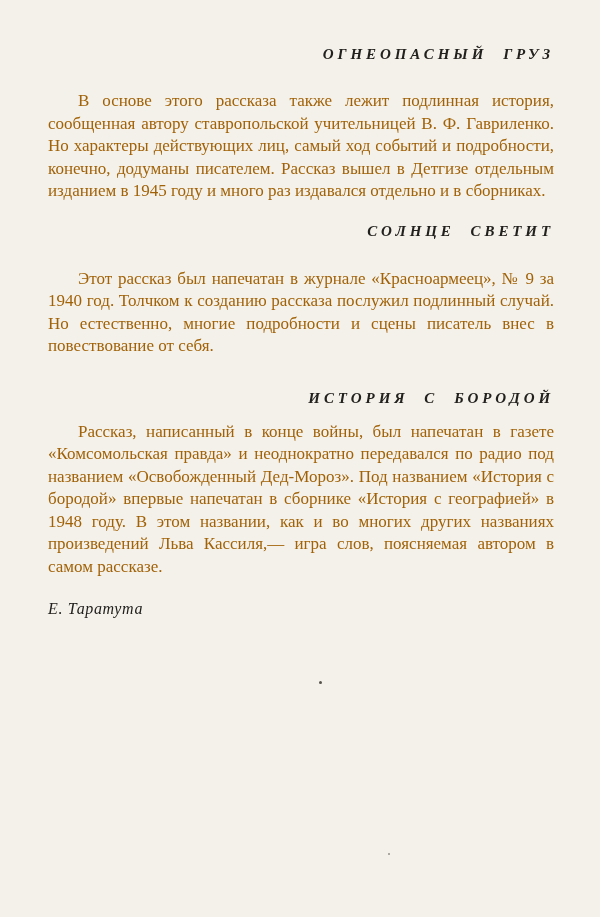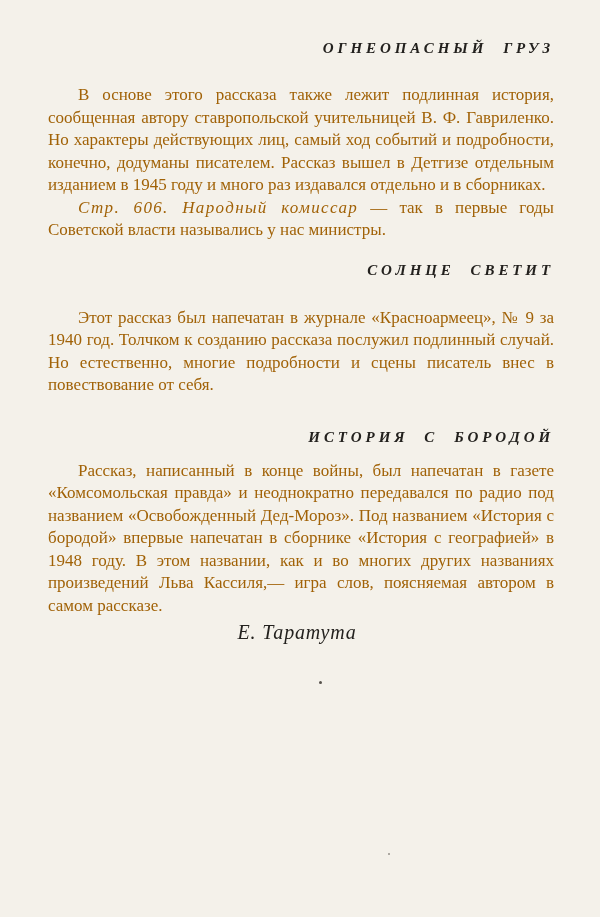--- a/index.html
+++ b/index.html
@@ -28,53 +28,52 @@
     color:#23211e;
   }
   .body-para{
     margin:0;
     font-size:17px;
     line-height:22.5px;
     text-align:justify;
     text-indent:30px;
     color:#a16207;
   }
-  .heading-1{margin-bottom:27px;}
+  .heading-1{margin-top:6px;margin-bottom:27px;}
   .heading-2{margin-top:20px;margin-bottom:28px;}
   .heading-3{margin-top:32px;margin-bottom:14px;}
   .note-lead{
     font-style:italic;
     letter-spacing:0.08em;
   }
   .signature{
-    margin-top:4px;
+    margin-top:22px;
     padding-right:8px;
-    text-align:center;
+    text-align:left;
     font-style:italic;
-    font-size:20px;
+    font-size:16px;
     letter-spacing:0.04em;
     color:#23211e;
   }
   .speck{
     position:absolute;
     background:#55514b;
     border-radius:50%;
   }
   .speck-1{left:319px;top:681px;width:3px;height:3px;}
   .speck-2{left:388px;top:853px;width:2px;height:2px;opacity:.6;}
 </style>
 </head>
 <body>
 
 <div class="page">
 
   <section>
     <h2 class="section-heading heading-1">ОГНЕОПАСНЫЙ ГРУЗ</h2>
     <p class="body-para">В основе этого рассказа также лежит подлинная история, сообщенная автору ставропольской учительницей В. Ф. Гавриленко. Но характеры действующих лиц, самый ход событий и подробности, конечно, додуманы писателем. Рассказ вышел в Детгизе отдельным изданием в 1945 году и много раз издавался отдельно и в сборниках.</p>
-    <p class="body-para"><span class="note-lead">Стр. 606. Народный комиссар</span><span> — так в первые годы Советской власти назывались у нас министры.</span></p>
   </section>
 
   <section>
     <h2 class="section-heading heading-2">СОЛНЦЕ СВЕТИТ</h2>
     <p class="body-para">Этот рассказ был напечатан в журнале «Красноармеец», № 9 за 1940 год. Толчком к созданию рассказа послужил подлинный случай. Но естественно, многие подробности и сцены писатель внес в повествование от себя.</p>
   </section>
 
   <section>
     <h2 class="section-heading heading-3">ИСТОРИЯ С БОРОДОЙ</h2>
     <p class="body-para">Рассказ, написанный в конце войны, был напечатан в газете «Комсомольская правда» и неоднократно передавался по радио под названием «Освобожденный Дед-Мороз». Под названием «История с бородой» впервые напечатан в сборнике «История с географией» в 1948 году. В этом названии, как и во многих других названиях произведений Льва Кассиля,— игра слов, поясняемая автором в самом рассказе.</p>

